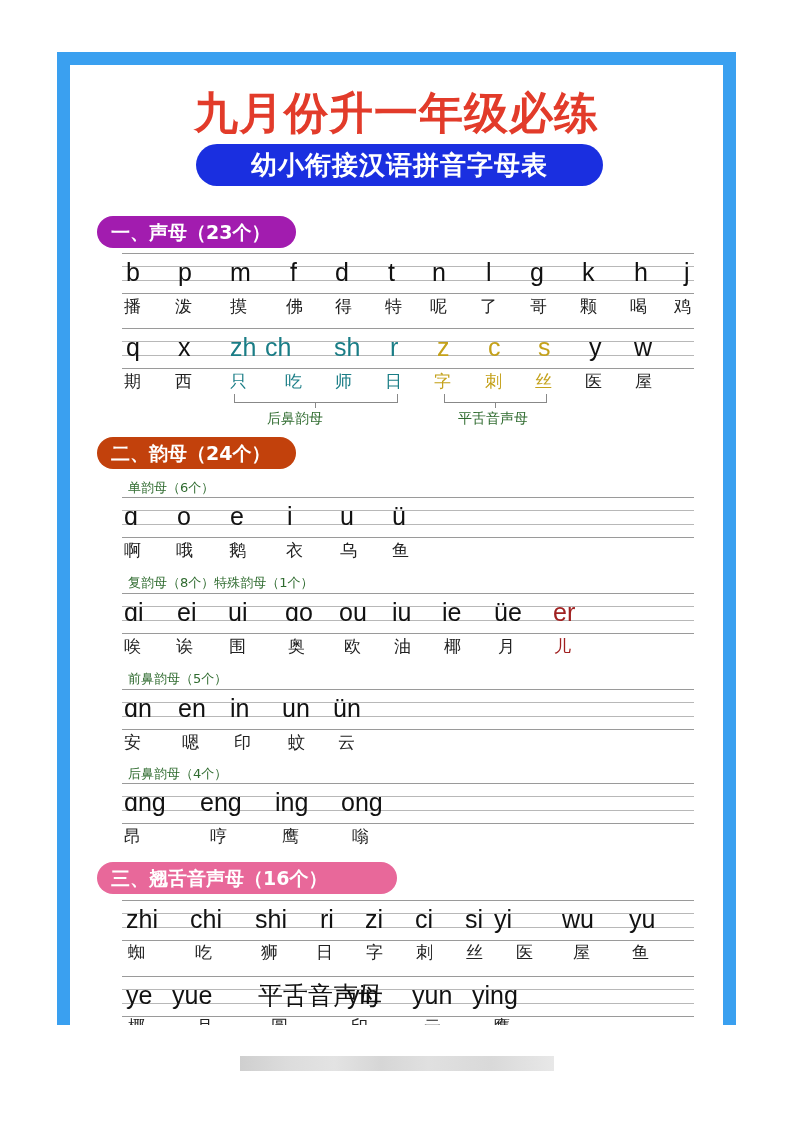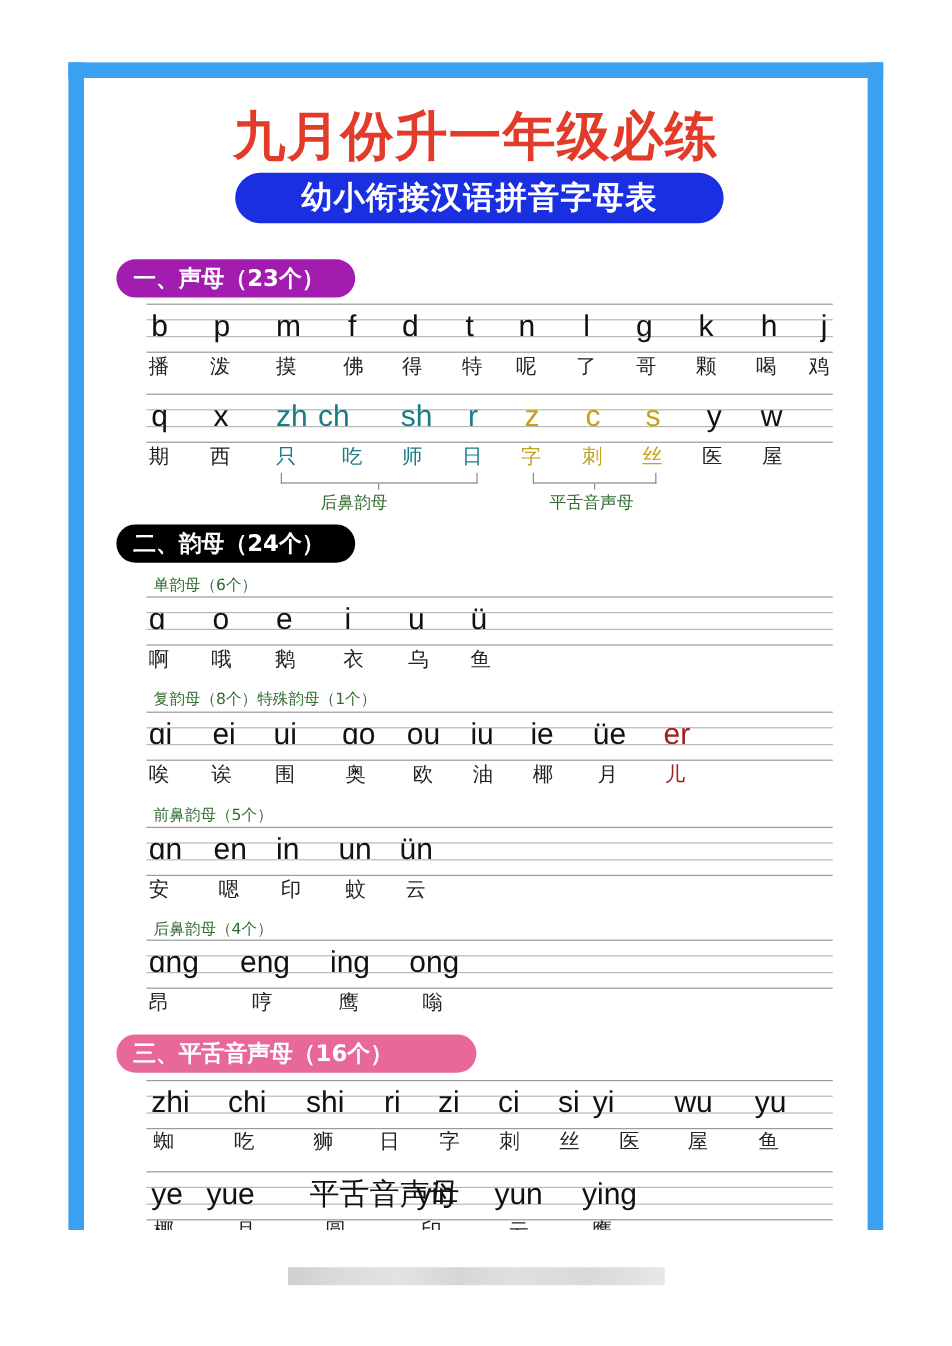--- a/index.html
+++ b/index.html
@@ -18,21 +18,21 @@
   .subtitle {
     position: absolute; left: 196px; top: 144px; width: 407px; height: 42px;
     background: #1a2fe0; border-radius: 21px; color: #ffffff; text-align: center;
     font-size: 26px; font-weight: bold; line-height: 42px; letter-spacing: 1px;
   }
   .pill {
     position: absolute; height: 32px; border-radius: 16px; color: #ffffff;
     font-size: 19px; font-weight: bold; line-height: 32px; padding: 0 14px; box-sizing: border-box;
   }
   .pill.orange { left: 97px; top: 216px; width: 199px; background: #a21caf; }
-  .pill.blue { left: 97px; top: 437px; width: 199px; background: #000000; }
+  .pill.blue { left: 97px; top: 437px; width: 199px; background: #c2410c; }
   .pill.pink { left: 97px; top: 862px; width: 300px; background: #e8689a; }
 
   .staff { position: absolute; left: 122px; width: 572px; }
   .staff .ln { position: absolute; left: 0; right: 0; height: 1px; background: #9a9a9a; }
   .staff .ln.l1 { top: 0; }
   .staff .ln.l2 { top: 13px; background: #b8b8b8; }
   .staff .ln.l3 { top: 27px; background: #b8b8b8; }
   .staff .ln.l4 { top: 40px; }
   .pin {
     position: absolute; top: 2px; font-family: "Liberation Sans", sans-serif;
@@ -224,21 +224,21 @@
   <span class="pin" style="left:153px">ing</span>
   <span class="pin" style="left:219px">ong</span>
 </div>
 <div>
   <span class="han" style="left:124px;top:826px">昂</span>
   <span class="han" style="left:210px;top:826px">哼</span>
   <span class="han" style="left:282px;top:826px">鹰</span>
   <span class="han" style="left:352px;top:826px">嗡</span>
 </div>
 
-<div class="pill pink">三、平舌音声母（16个）</div>
+<div class="pill pink">三、翘舌音声母（16个）</div>
 
 <div class="staff" style="top:900px;">
   <div class="ln l1"></div>
     <div class="ln l2"></div>
     <div class="ln l3"></div>
     <div class="ln l4"></div>
   <span class="pin" style="left:4px">zhi</span>
   <span class="pin" style="left:68px">chi</span>
   <span class="pin" style="left:133px">shi</span>
   <span class="pin" style="left:198px">ri</span>
@@ -265,21 +265,21 @@
 <div class="staff" style="top:976px;">
   <div class="ln l1"></div>
     <div class="ln l2"></div>
     <div class="ln l3"></div>
     <div class="ln l4"></div>
   <span class="pin" style="left:4px">ye</span>
   <span class="pin" style="left:50px">yue</span>
   <span class="pin" style="left:136px">平舌音声母</span>
   <span class="pin" style="left:225px">yin</span>
   <span class="pin" style="left:290px">yun</span>
-  <span class="pin" style="left:363px">ying</span>
+  <span class="pin" style="left:350px">ying</span>
 </div>
 <div style="position:absolute;left:0;top:1016px;width:793px;height:9px;overflow:hidden;">
   <span class="han" style="left:128px;top:0">椰</span>
   <span class="han" style="left:196px;top:0">月</span>
   <span class="han" style="left:271px;top:0">圆</span>
   <span class="han" style="left:351px;top:0">印</span>
   <span class="han" style="left:424px;top:0">云</span>
   <span class="han" style="left:493px;top:0">鹰</span>
 </div>
 

